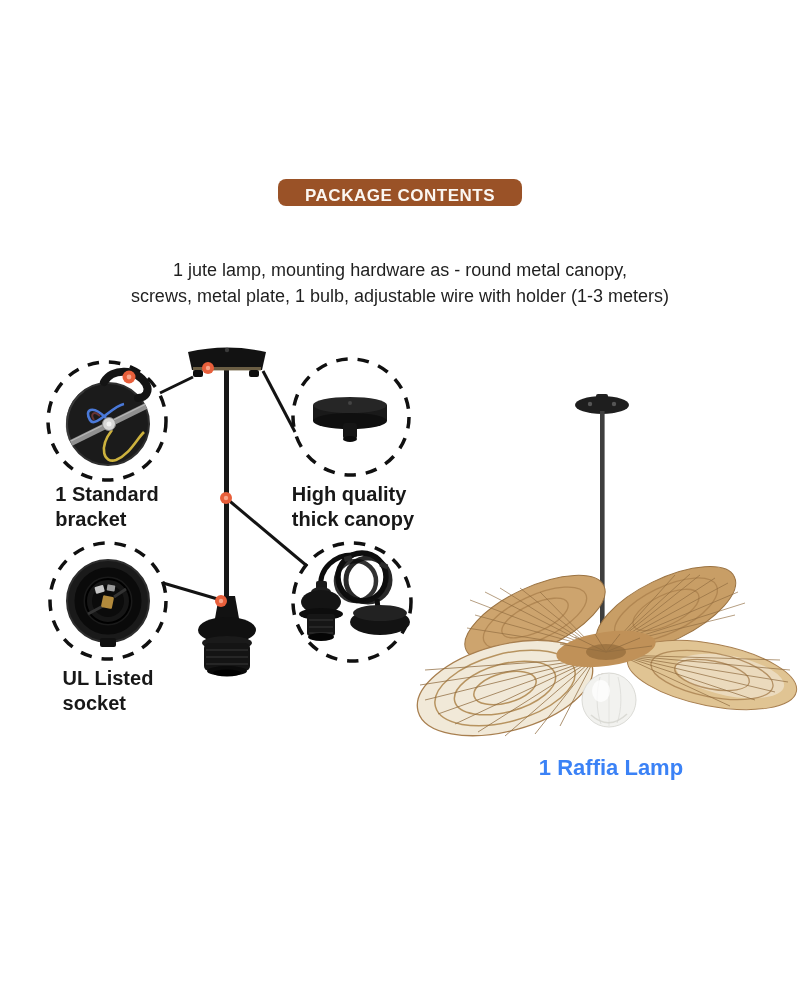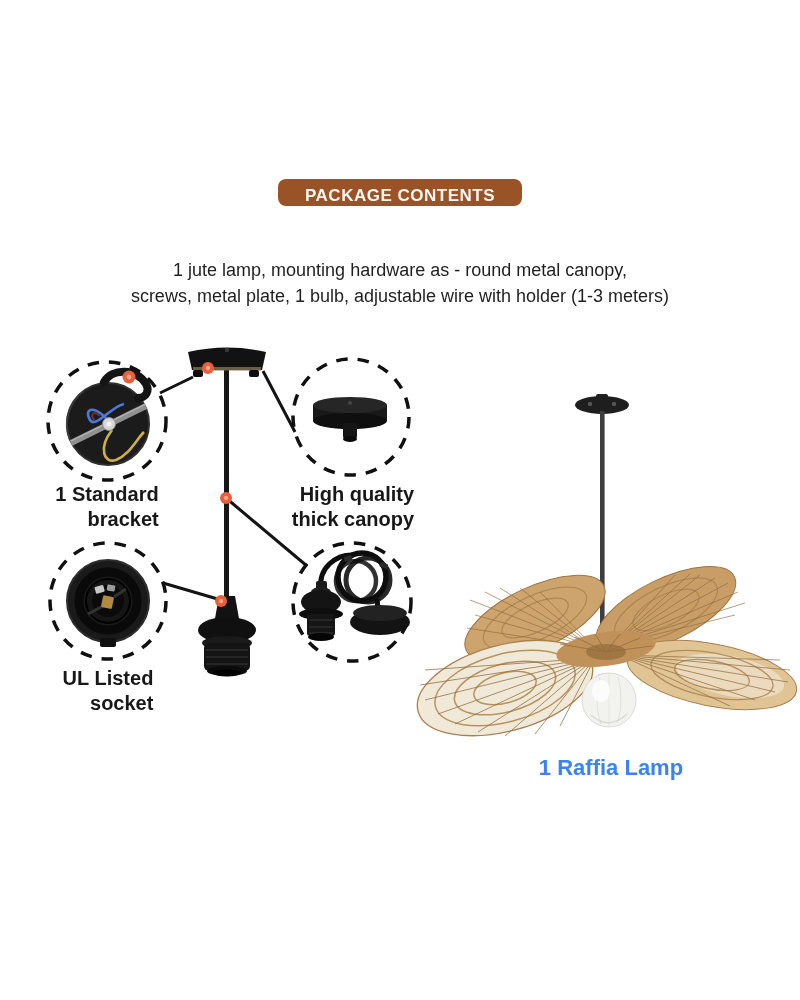--- a/index.html
+++ b/index.html
@@ -12,21 +12,21 @@
     background:#9A5227;color:#FBF7F2;font-weight:700;font-size:17px;
     letter-spacing:.5px;padding:7px 27px 0;border-radius:8px;white-space:nowrap;
   }
   .description{
     position:absolute;top:237px;left:0;right:0;text-align:center;
     font-size:18px;line-height:26px;font-weight:500;color:#1F1F1F;
     white-space:pre-line;
     margin-top:20px;
   }
   .callout-label{
-    position:absolute;text-align:right;font-size:20px;line-height:24.5px;
+    position:absolute;text-align:left;font-size:20px;line-height:24.5px;
     font-weight:600;color:#181818;white-space:pre-line;transform:translateX(-50%);
   }
   .label-bracket{left:107px;top:482px;}
   .label-canopy{left:353px;top:482px;}
   .label-socket{left:108px;top:666px;}
   .label-wire{left:352px;top:666px;}
   .product-label{
     position:absolute;left:611px;top:755px;transform:translateX(-50%);
     font-size:22px;font-weight:600;color:#3b82f6;white-space:nowrap;
   }

